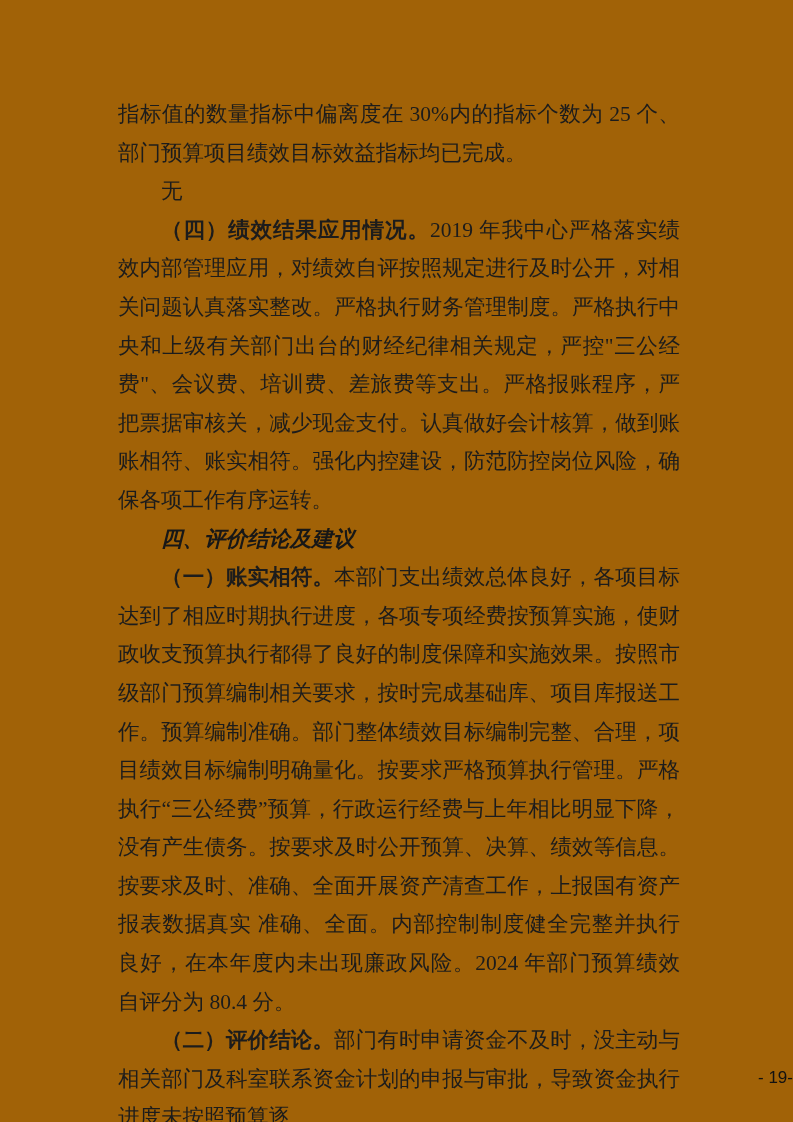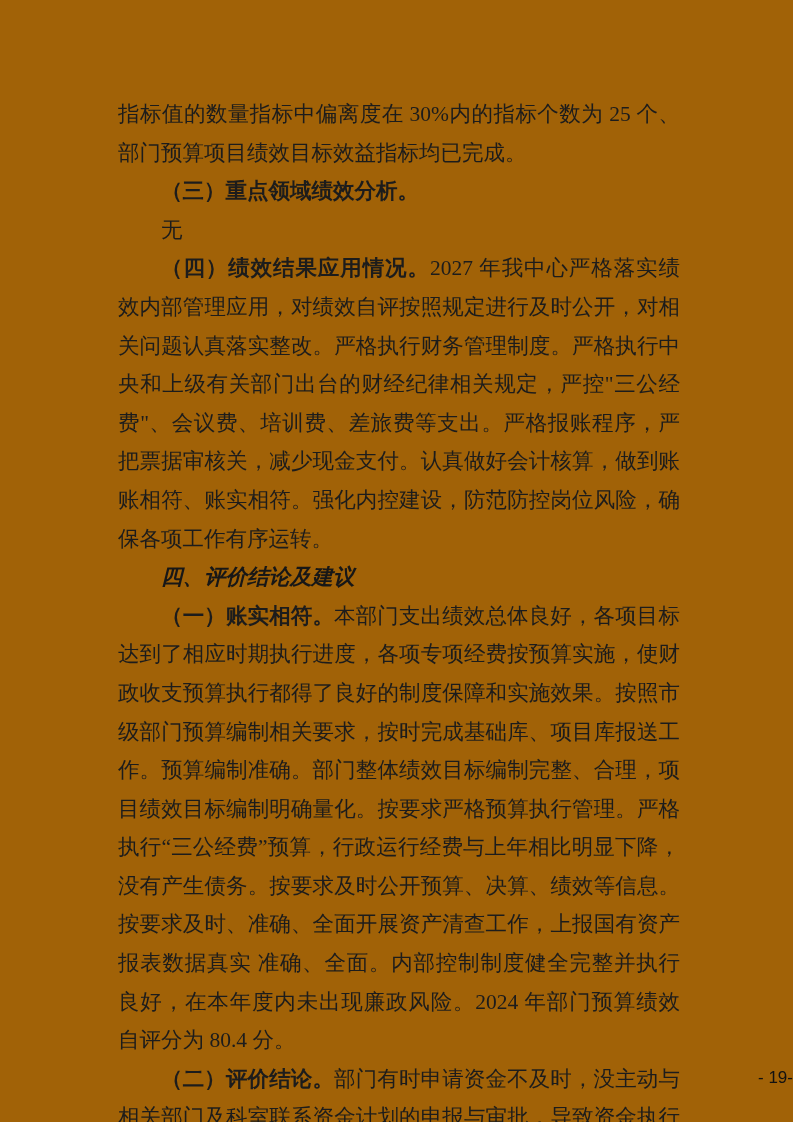--- a/index.html
+++ b/index.html
@@ -57,25 +57,24 @@
   }
 </style>
 </head>
 <body>
 
 <div class="page">
   <main class="content">
 
     <p class="no-indent">指标值的数量指标中偏离度在 30%内的指标个数为 25 个、部门预算项目绩效目标效益指标均已完成。</p>
 
-    <p class="heading-bold">（三）重点领域绩效分析。</p>
 
     <p>无</p>
 
-    <p><span class="lead">（四）绩效结果应用情况。</span><span>2027 年我中心严格落实绩效内部管理应用，对绩效自评按照规定进行及时公开，对相关问题认真落实整改。严格执行财务管理制度。严格执行中央和上级有关部门出台的财经纪律相关规定，严控"三公经费"、会议费、培训费、差旅费等支出。严格报账程序，严把票据审核关，减少现金支付。认真做好会计核算，做到账账相符、账实相符。强化内控建设，防范防控岗位风险，确保各项工作有序运转。</span></p>
+    <p><span class="lead">（四）绩效结果应用情况。</span><span>2019 年我中心严格落实绩效内部管理应用，对绩效自评按照规定进行及时公开，对相关问题认真落实整改。严格执行财务管理制度。严格执行中央和上级有关部门出台的财经纪律相关规定，严控"三公经费"、会议费、培训费、差旅费等支出。严格报账程序，严把票据审核关，减少现金支付。认真做好会计核算，做到账账相符、账实相符。强化内控建设，防范防控岗位风险，确保各项工作有序运转。</span></p>
 
     <p class="heading-hei">四、评价结论及建议</p>
 
     <p><span class="lead">（一）账实相符。</span><span>本部门支出绩效总体良好，各项目标达到了相应时期执行进度，各项专项经费按预算实施，使财政收支预算执行都得了良好的制度保障和实施效果。按照市级部门预算编制相关要求，按时完成基础库、项目库报送工作。预算编制准确。部门整体绩效目标编制完整、合理，项目绩效目标编制明确量化。按要求严格预算执行管理。严格执行“三公经费”预算，行政运行经费与上年相比明显下降，没有产生债务。按要求及时公开预算、决算、绩效等信息。按要求及时、准确、全面开展资产清查工作，上报国有资产报表数据真实 准确、全面。内部控制制度健全完整并执行良好，在本年度内未出现廉政风险。2024 年部门预算绩效自评分为 80.4 分。</span></p>
 
     <p><span class="lead">（二）评价结论。</span><span>部门有时申请资金不及时，没主动与相关部门及科室联系资金计划的申报与审批，导致资金执行进度未按照预算逐</span></p>
 
   </main>
 
   <footer class="footer">

